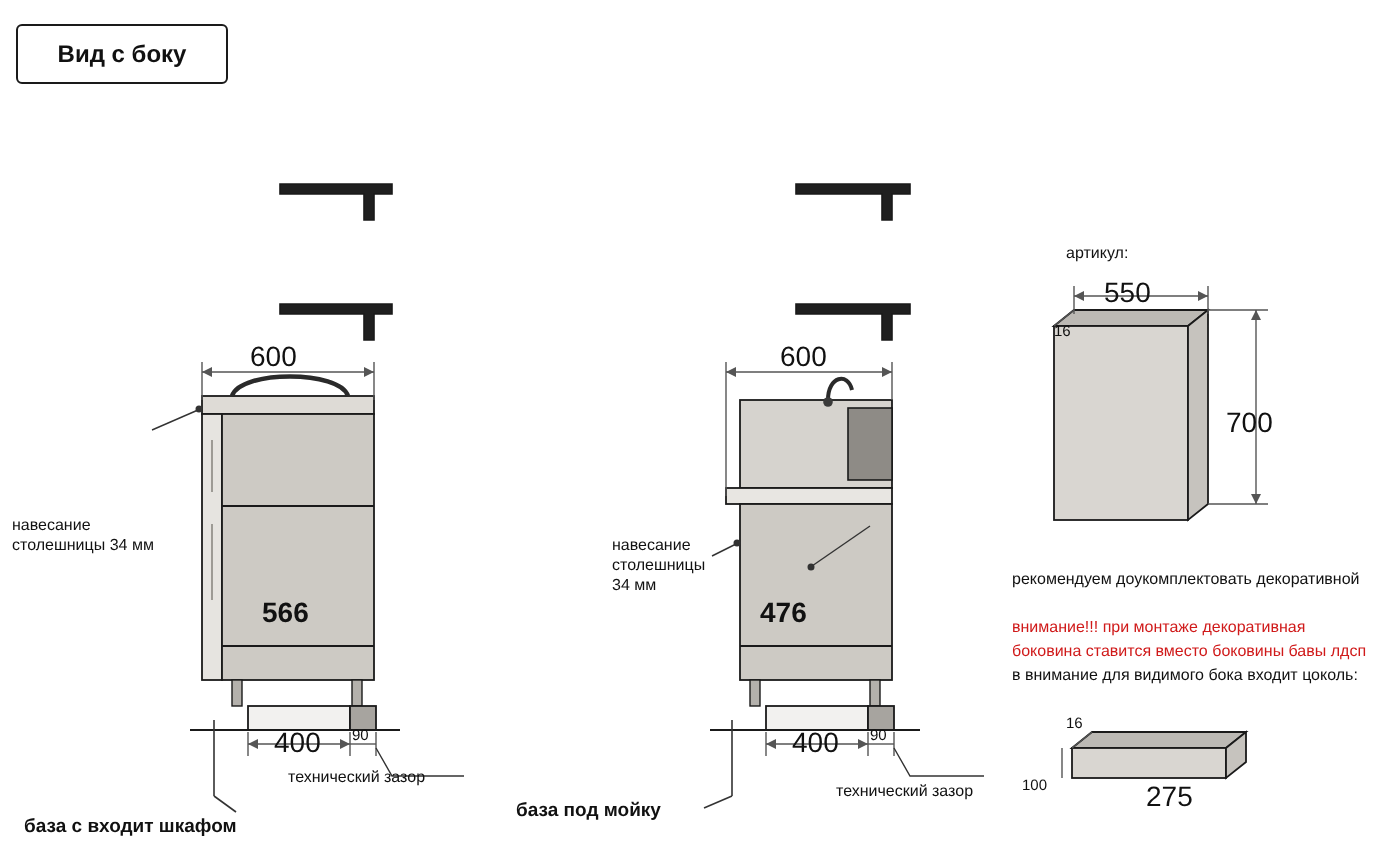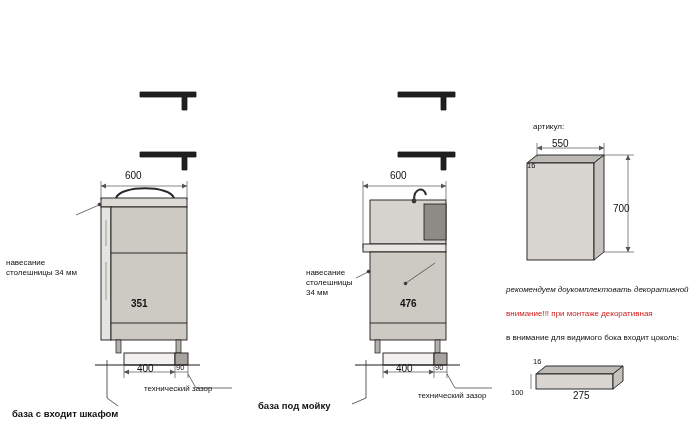--- a/index.html
+++ b/index.html
@@ -42,31 +42,34 @@
   }
   .lbl.bold {
     font-weight: bold;
     font-size: 9.5px;
   }
   .lbl.red {
     color: #d01a1a;
   }
   .dim {
     position: absolute;
-    font-size: 10px;
+    font-size: 14px;
     color: #111;
   }
   .dim.sm { font-size: 7.5px; }
   svg { position: absolute; left: 0; top: 0; overflow: visible; }
 </style>
 </head>
 <body>
 
 <div class="stage">
 
+  <div class="title-box">
+    <span>Вид с боку</span>
+  </div>
 
   <svg width="700" height="428">
 
     <g>
       <path d="M140 92 L196 92 L196 97 L187 97 L187 110 L182 110 L182 97 L140 97 Z" fill="#1f1f1f" stroke="#1a1a1a" stroke-width="0.8"></path>
     </g>
     <g>
       <path d="M140 152 L196 152 L196 157 L187 157 L187 170 L182 170 L182 157 L140 157 Z" fill="#1f1f1f" stroke="#1a1a1a" stroke-width="0.8"></path>
     </g>
 
@@ -226,43 +229,44 @@
     <g stroke="#555" stroke-width="0.7">
       <line x1="536" y1="374" x2="546" y2="366"></line>
       <line x1="531" y1="374" x2="531" y2="389"></line>
     </g>
   </svg>
 
   <div class="lbl" style="left:6px; top:258px; width:80px;">навесание
 столешницы 34 мм</div>
 
   <div class="dim" style="left:125px; top:170px;">600</div>
-  <div class="dim" style="left:131px; top:298px; font-weight:bold;">351</div>
+  <div class="dim" style="left:131px; top:298px; font-weight:bold;">566</div>
   <div class="dim" style="left:137px; top:363px;">400</div>
   <div class="dim sm" style="left:176px; top:363px;">90</div>
   <div class="lbl" style="left:144px; top:384px;">технический зазор</div>
   <div class="lbl bold" style="left:12px; top:408px;">база с входит шкафом</div>
 
   <div class="lbl" style="left:306px; top:268px; width:62px;">навесание
 столешницы
 34 мм</div>
 
   <div class="dim" style="left:390px; top:170px;">600</div>
-  <div class="dim" style="left:400px; top:298px; font-weight:bold;">476</div>
+  <div class="dim" style="left:380px; top:298px; font-weight:bold;">476</div>
   <div class="dim" style="left:396px; top:363px;">400</div>
   <div class="dim sm" style="left:435px; top:363px;">90</div>
   <div class="lbl" style="left:418px; top:391px;">технический зазор</div>
   <div class="lbl bold" style="left:258px; top:400px;">база под мойку</div>
 
   <div class="lbl" style="left:533px; top:122px;">артикул:</div>
   <div class="dim" style="left:552px; top:138px;">550</div>
   <div class="dim sm" style="left:527px; top:161px;">16</div>
   <div class="dim" style="left:613px; top:203px;">700</div>
 
-  <div class="lbl" style="left:506px; top:285px;font-style:italic;">рекомендуем доукомплектовать декоративной</div>
+  <div class="lbl" style="left:506px; top:285px;">рекомендуем доукомплектовать декоративной</div>
   <div class="lbl red" style="left:506px; top:309px;">внимание!!! при монтаже декоративная</div>
+  <div class="lbl red" style="left:506px; top:321px;">боковина ставится вместо боковины бавы лдсп</div>
   <div class="lbl" style="left:506px; top:333px;">в внимание для видимого бока входит цоколь:</div>
 
   <div class="dim sm" style="left:533px; top:357px;">16</div>
   <div class="dim sm" style="left:511px; top:388px;">100</div>
   <div class="dim" style="left:573px; top:390px;">275</div>
 
 </div>
 
 </body></html>

